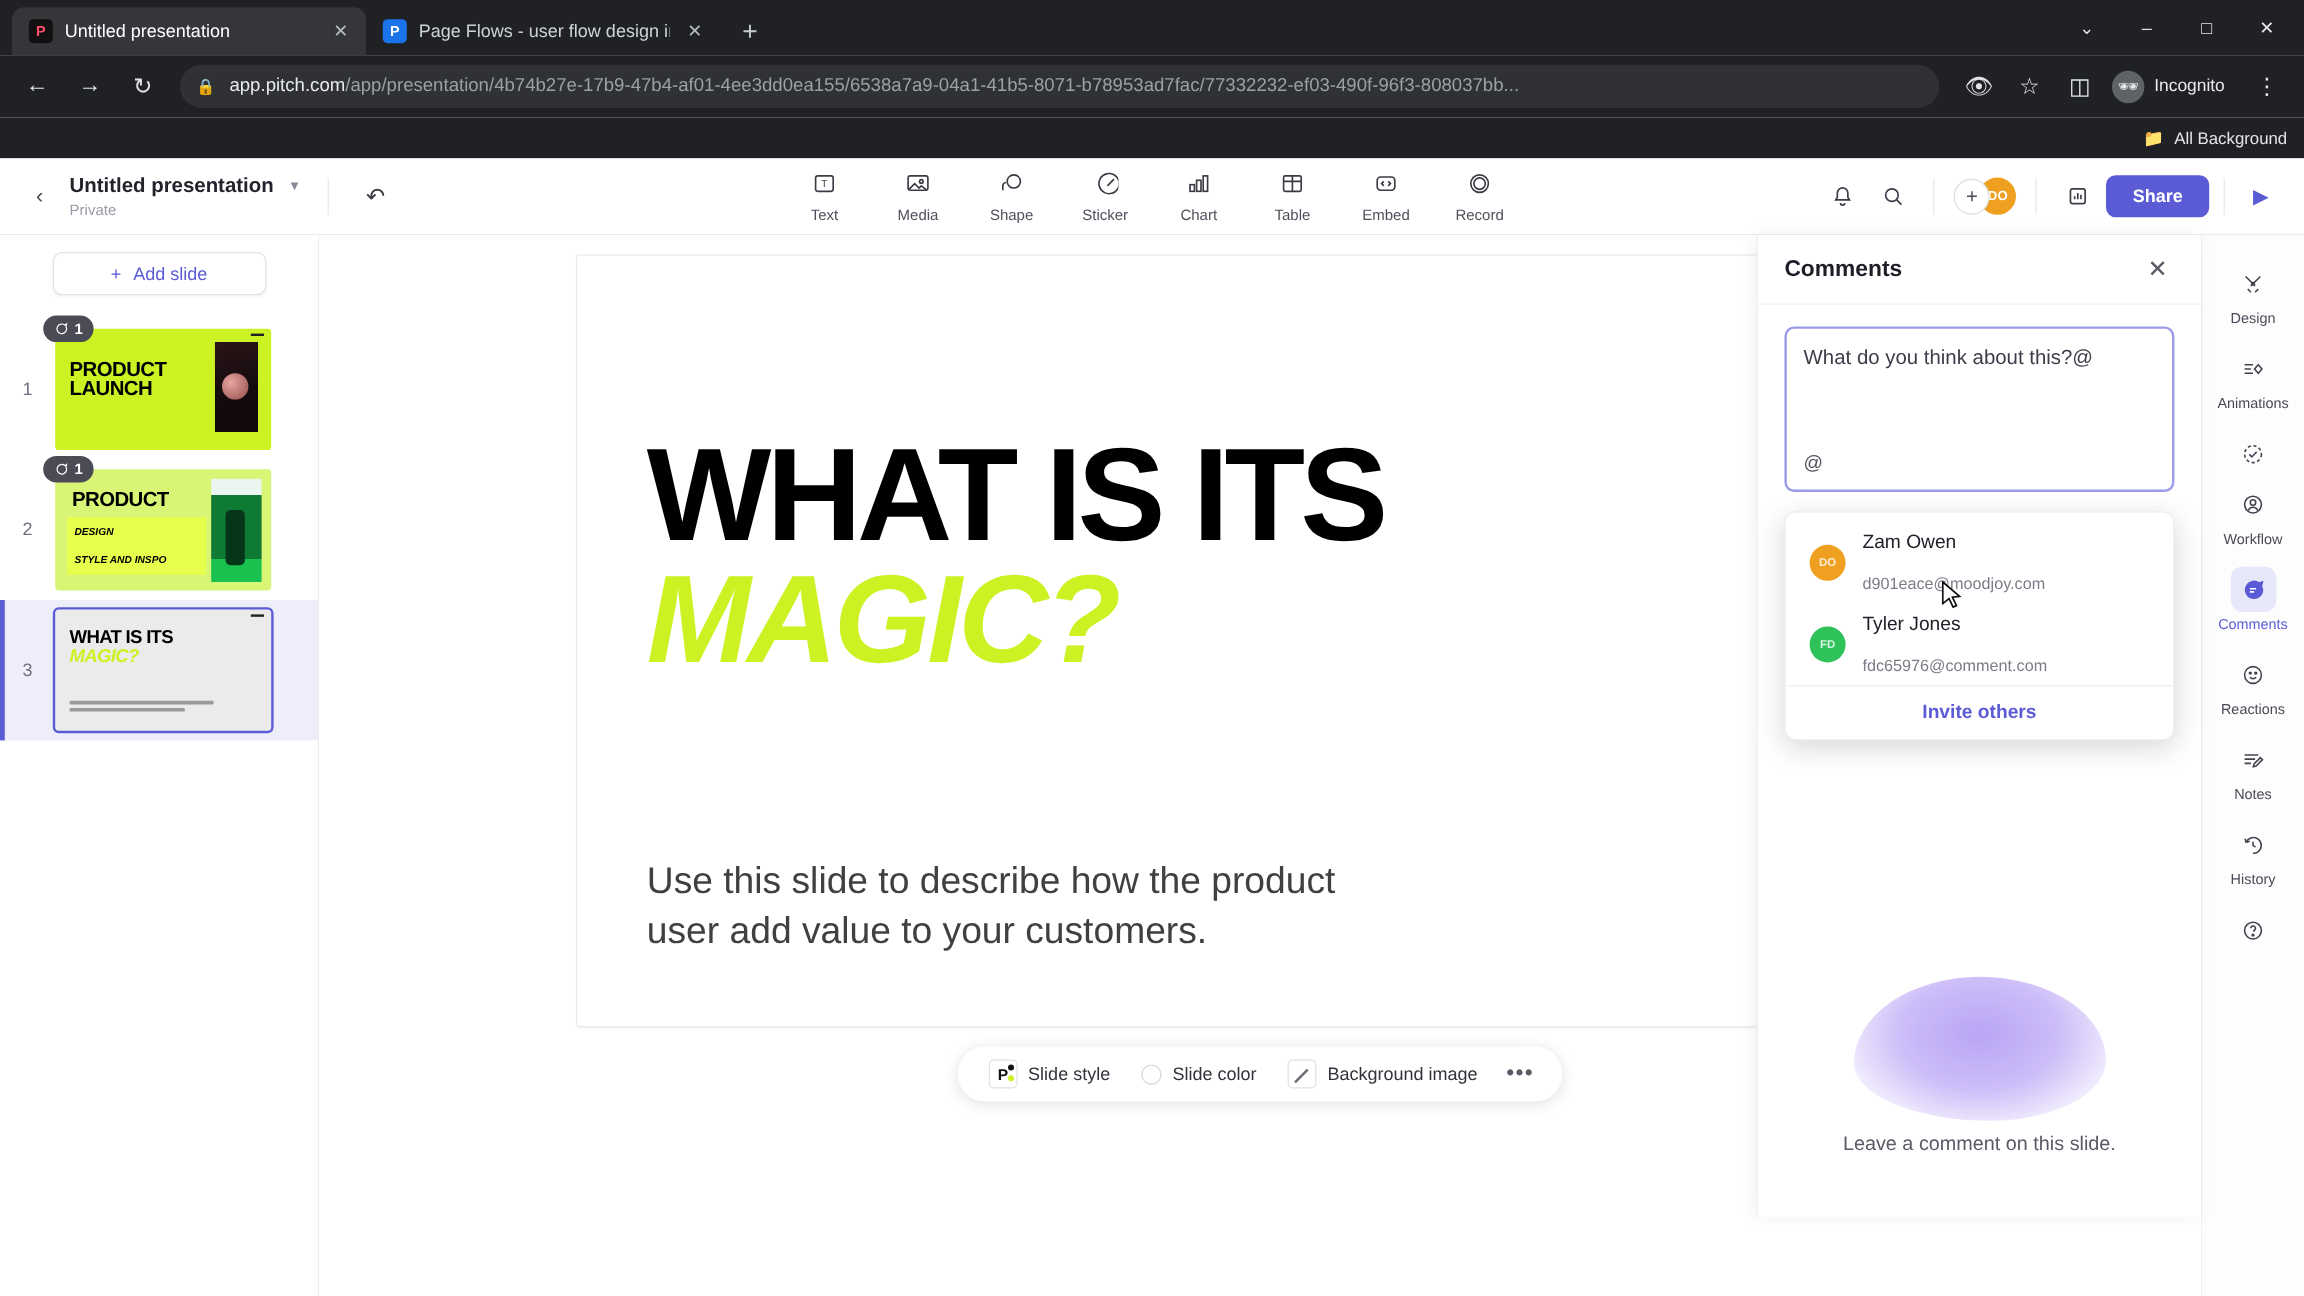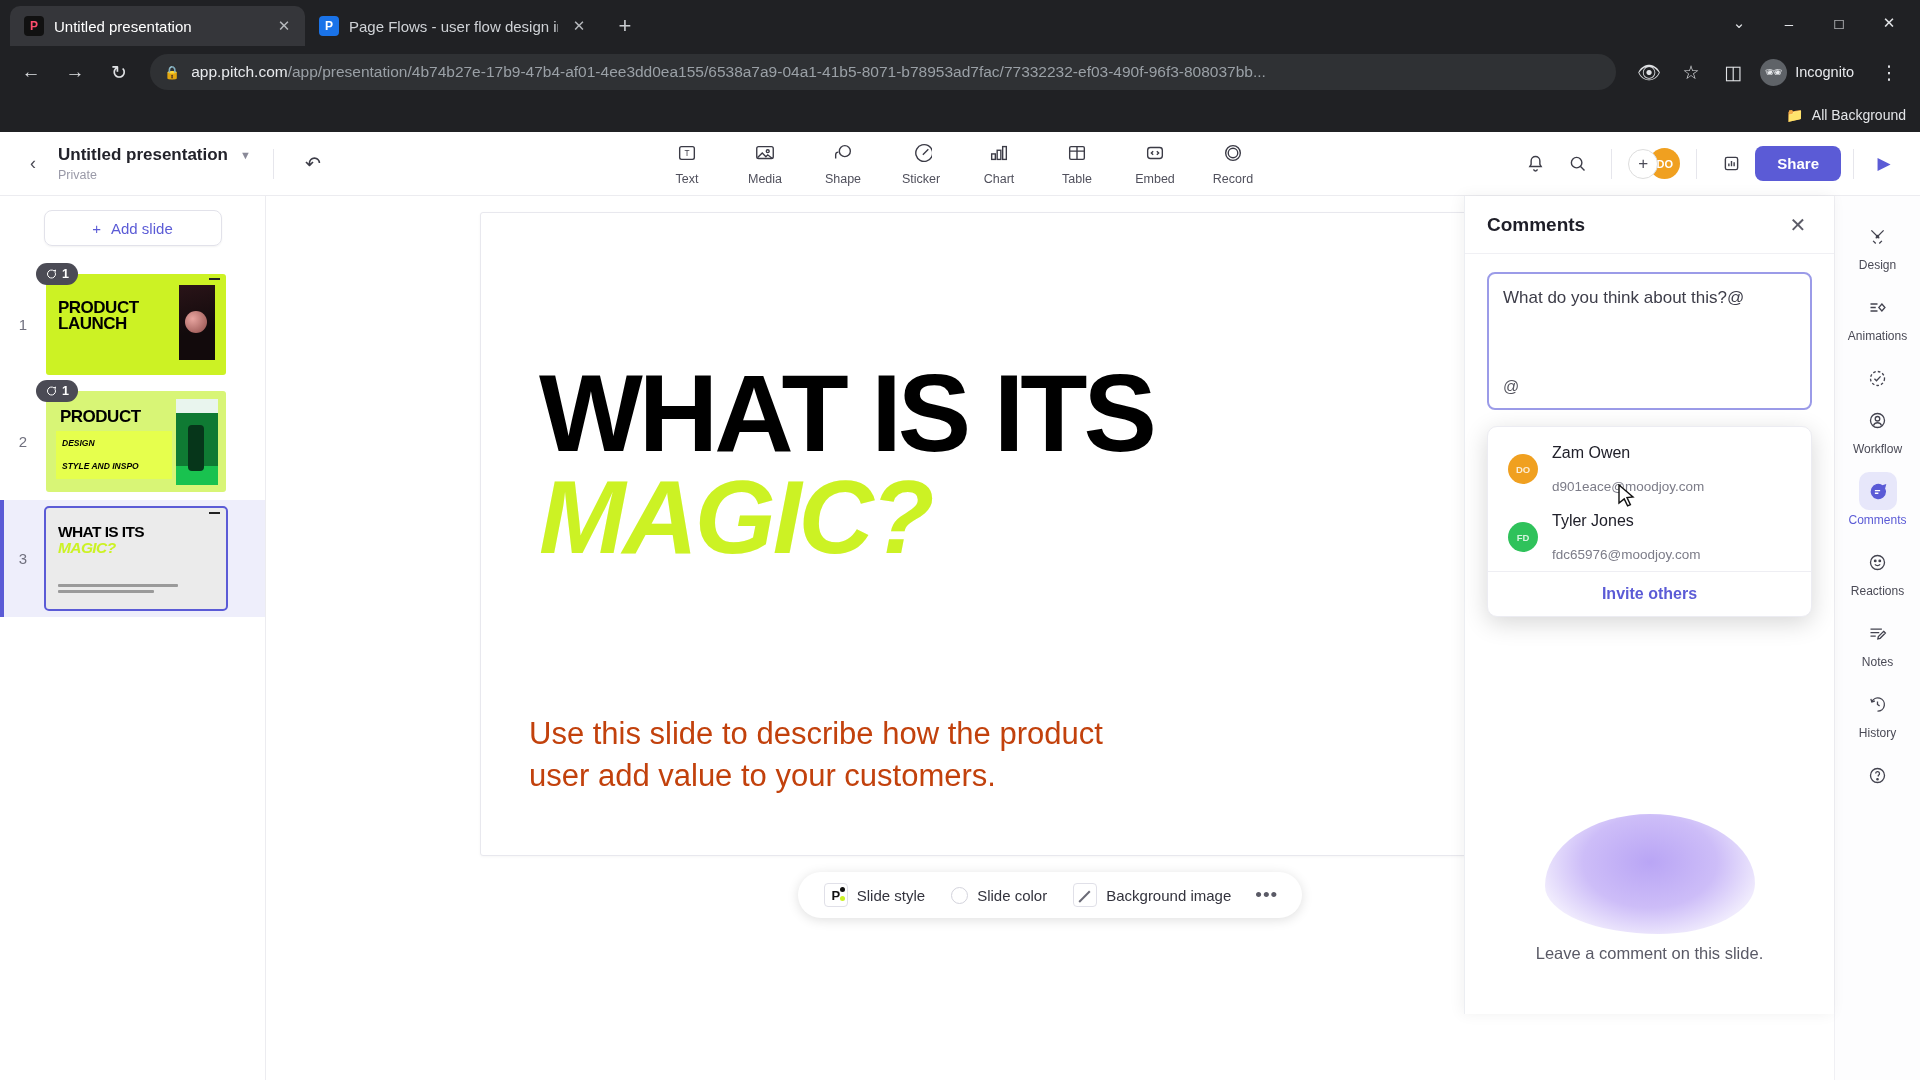--- a/index.html
+++ b/index.html
@@ -178,22 +178,22 @@
     width: 1140px; height: 644px; background: #fff; border: 1px solid #e8e8ee;
     border-radius: 3px; position: relative; box-shadow: 0 1px 3px rgba(0,0,0,.04);
   }
   .slide-date { position: absolute; right: 55px; top: 28px; font-size: 14px;
     font-weight: 700; color: #1a1a1a; }
   .slide-h1 { position: absolute; left: 58px; top: 150px; font-size: 110px;
     font-weight: 800; letter-spacing: -4px; color: #000; line-height: 0.9; }
   .slide-h2 { position: absolute; left: 58px; top: 258px; font-size: 104px;
     font-weight: 800; font-style: italic; letter-spacing: -3px; color: #ccf224;
     line-height: 0.9; }
-  .slide-body { position: absolute; left: 48px; top: 500px; font-size: 31px;
-    color: #c2410c; line-height: 1.35; }
+  .slide-body { position: absolute; left: 58px; top: 500px; font-size: 31px;
+    color: #404040; line-height: 1.35; }
 
   .stylebar {
     margin-top: 16px; height: 46px; background: #fff; border-radius: 23px;
     box-shadow: 0 2px 12px rgba(0,0,0,.13); display: flex; align-items: center;
     padding: 0 18px; gap: 10px;
   }
   .sb-item { display: flex; align-items: center; gap: 9px; padding: 0 8px;
     font-size: 15px; color: #33333d; }
   .sb-p { width: 24px; height: 24px; border: 1px solid #e0e0e8; border-radius: 4px;
     display: flex; align-items: center; justify-content: center; font-size: 13px;
@@ -535,21 +535,21 @@
                 <span class="mav" style="background:#f0a020">DO</span>
                 <span>
                   <div class="mname">Zam Owen</div>
                   <div class="mmail">d901eace@moodjoy.com</div>
                 </span>
               </div>
               <div class="mrow">
                 <span class="mav" style="background:#2fc25b">FD</span>
                 <span>
                   <div class="mname">Tyler Jones</div>
-                  <div class="mmail">fdc65976@moodjoy.com</div>
+                  <div class="mmail">fdc65976@comment.com</div>
                 </span>
               </div>
               <div class="minvite">Invite others</div>
             </div>
 
             <div class="blob"></div>
             <div class="cempty">Leave a comment on this slide.</div>
 
             <div class="cursor">
               <svg viewBox="0 0 20 26">

